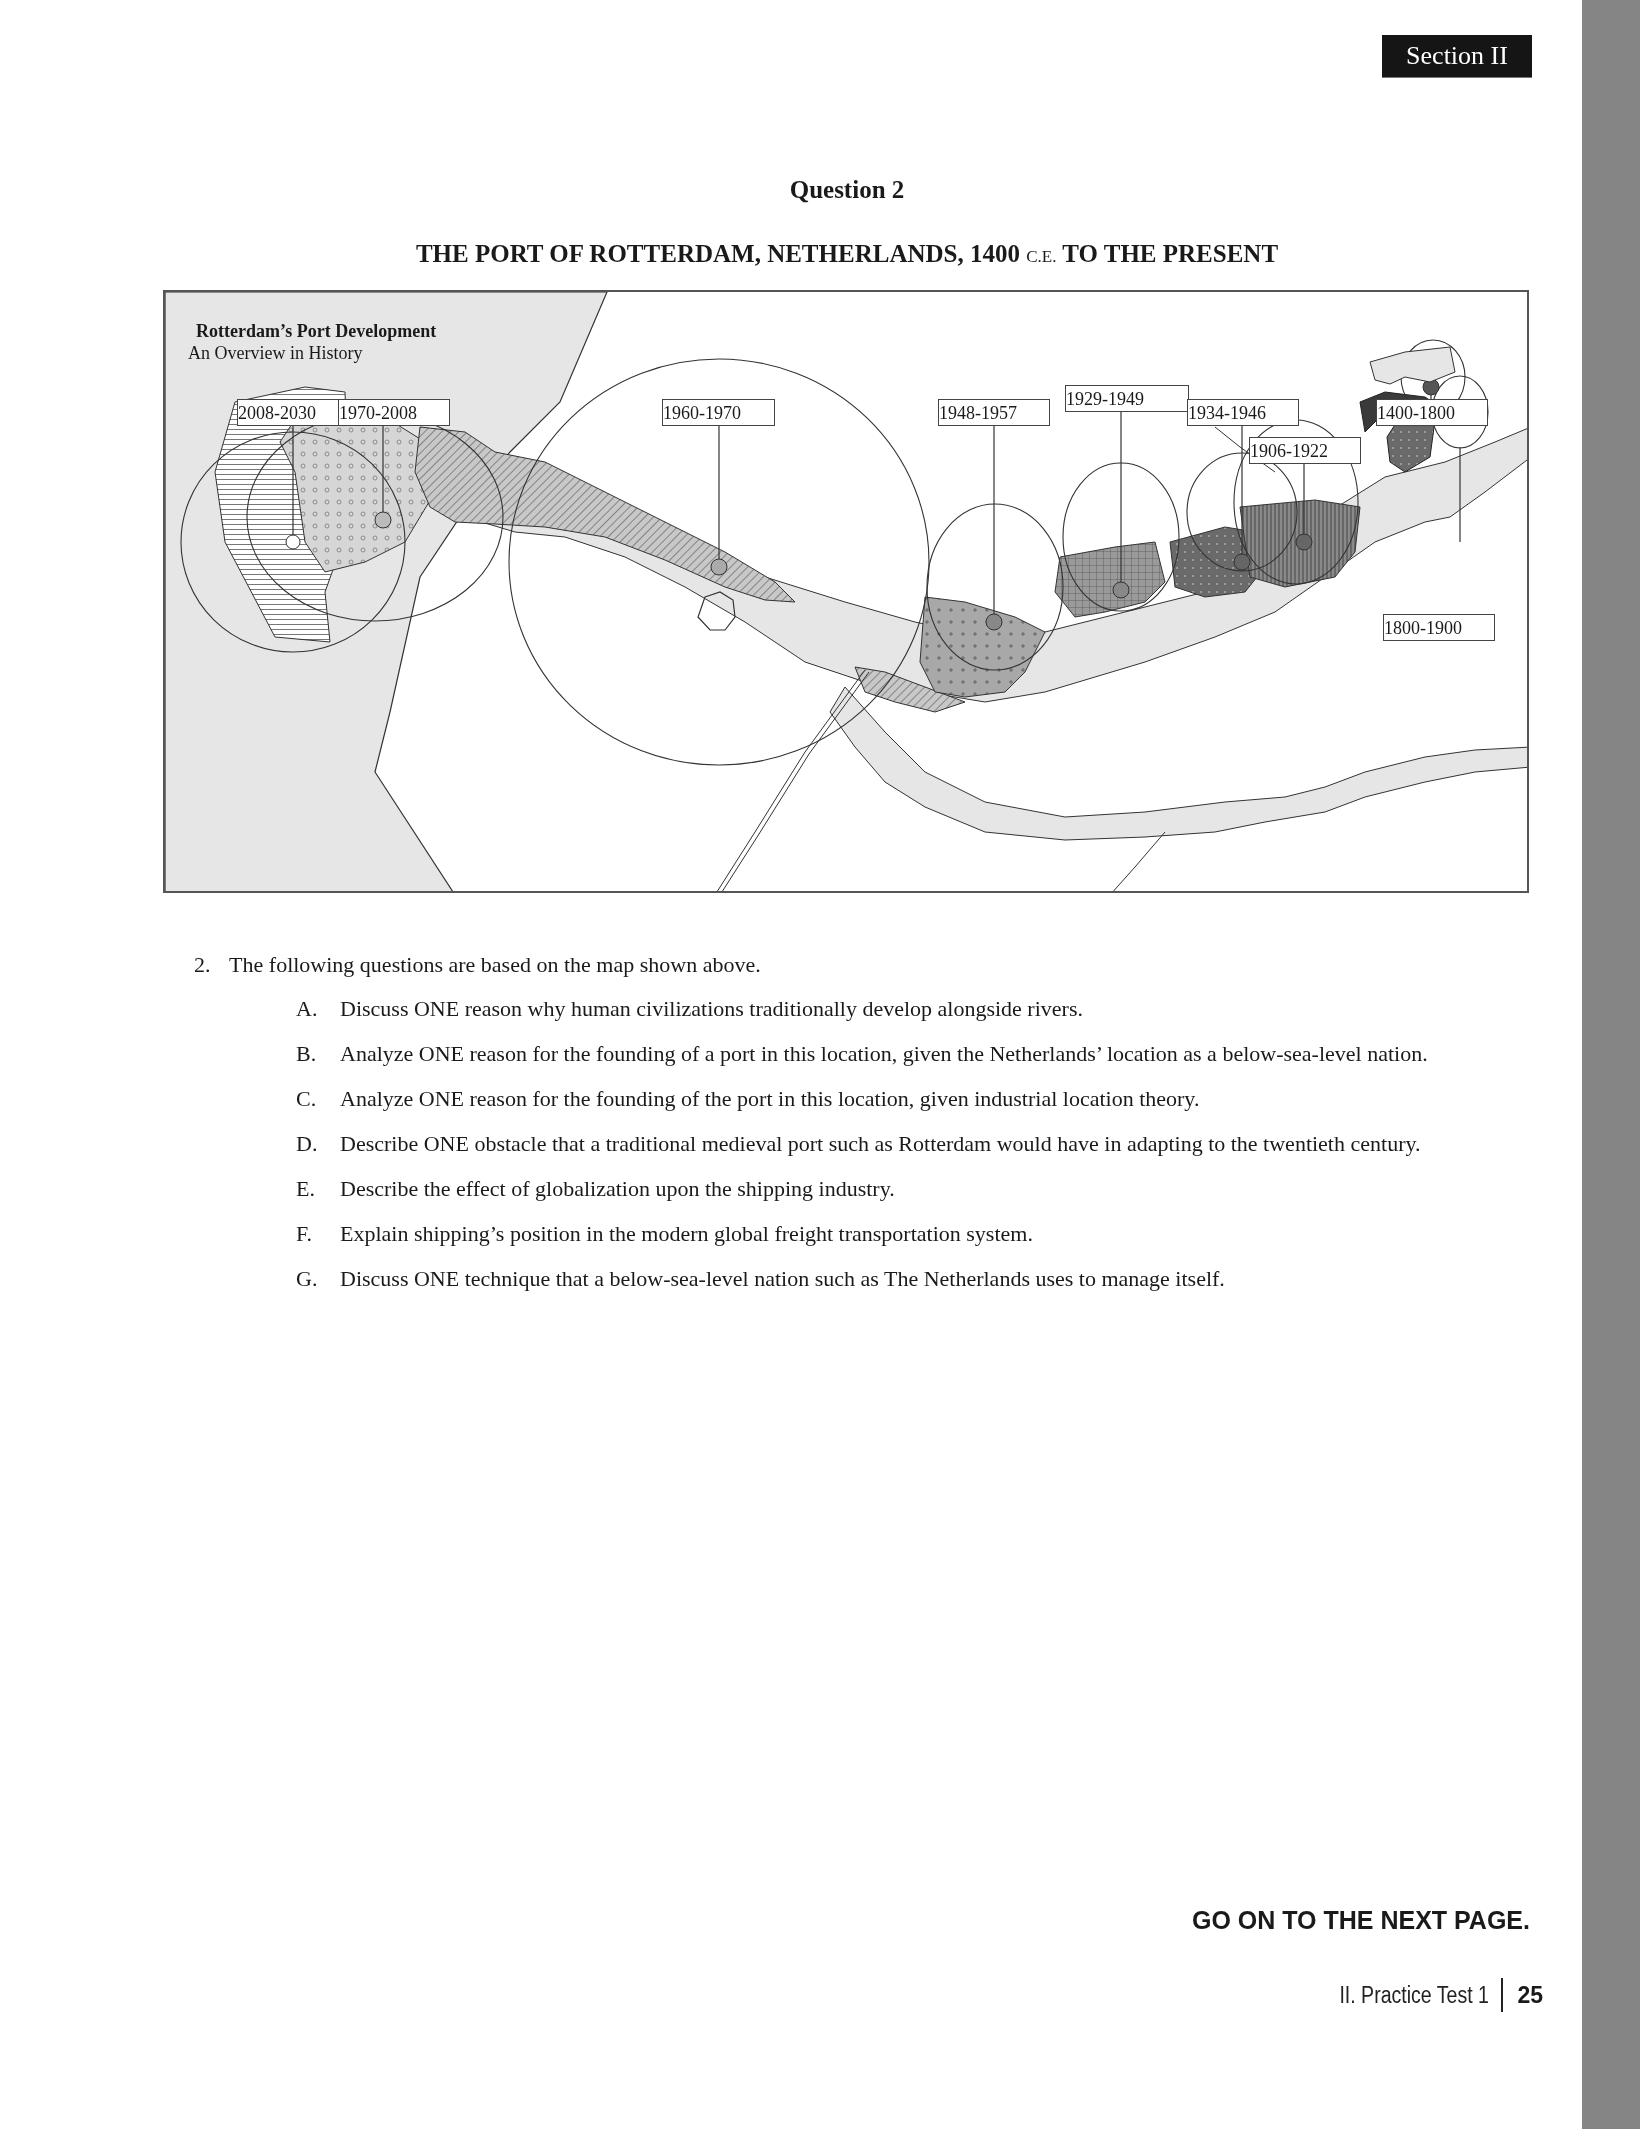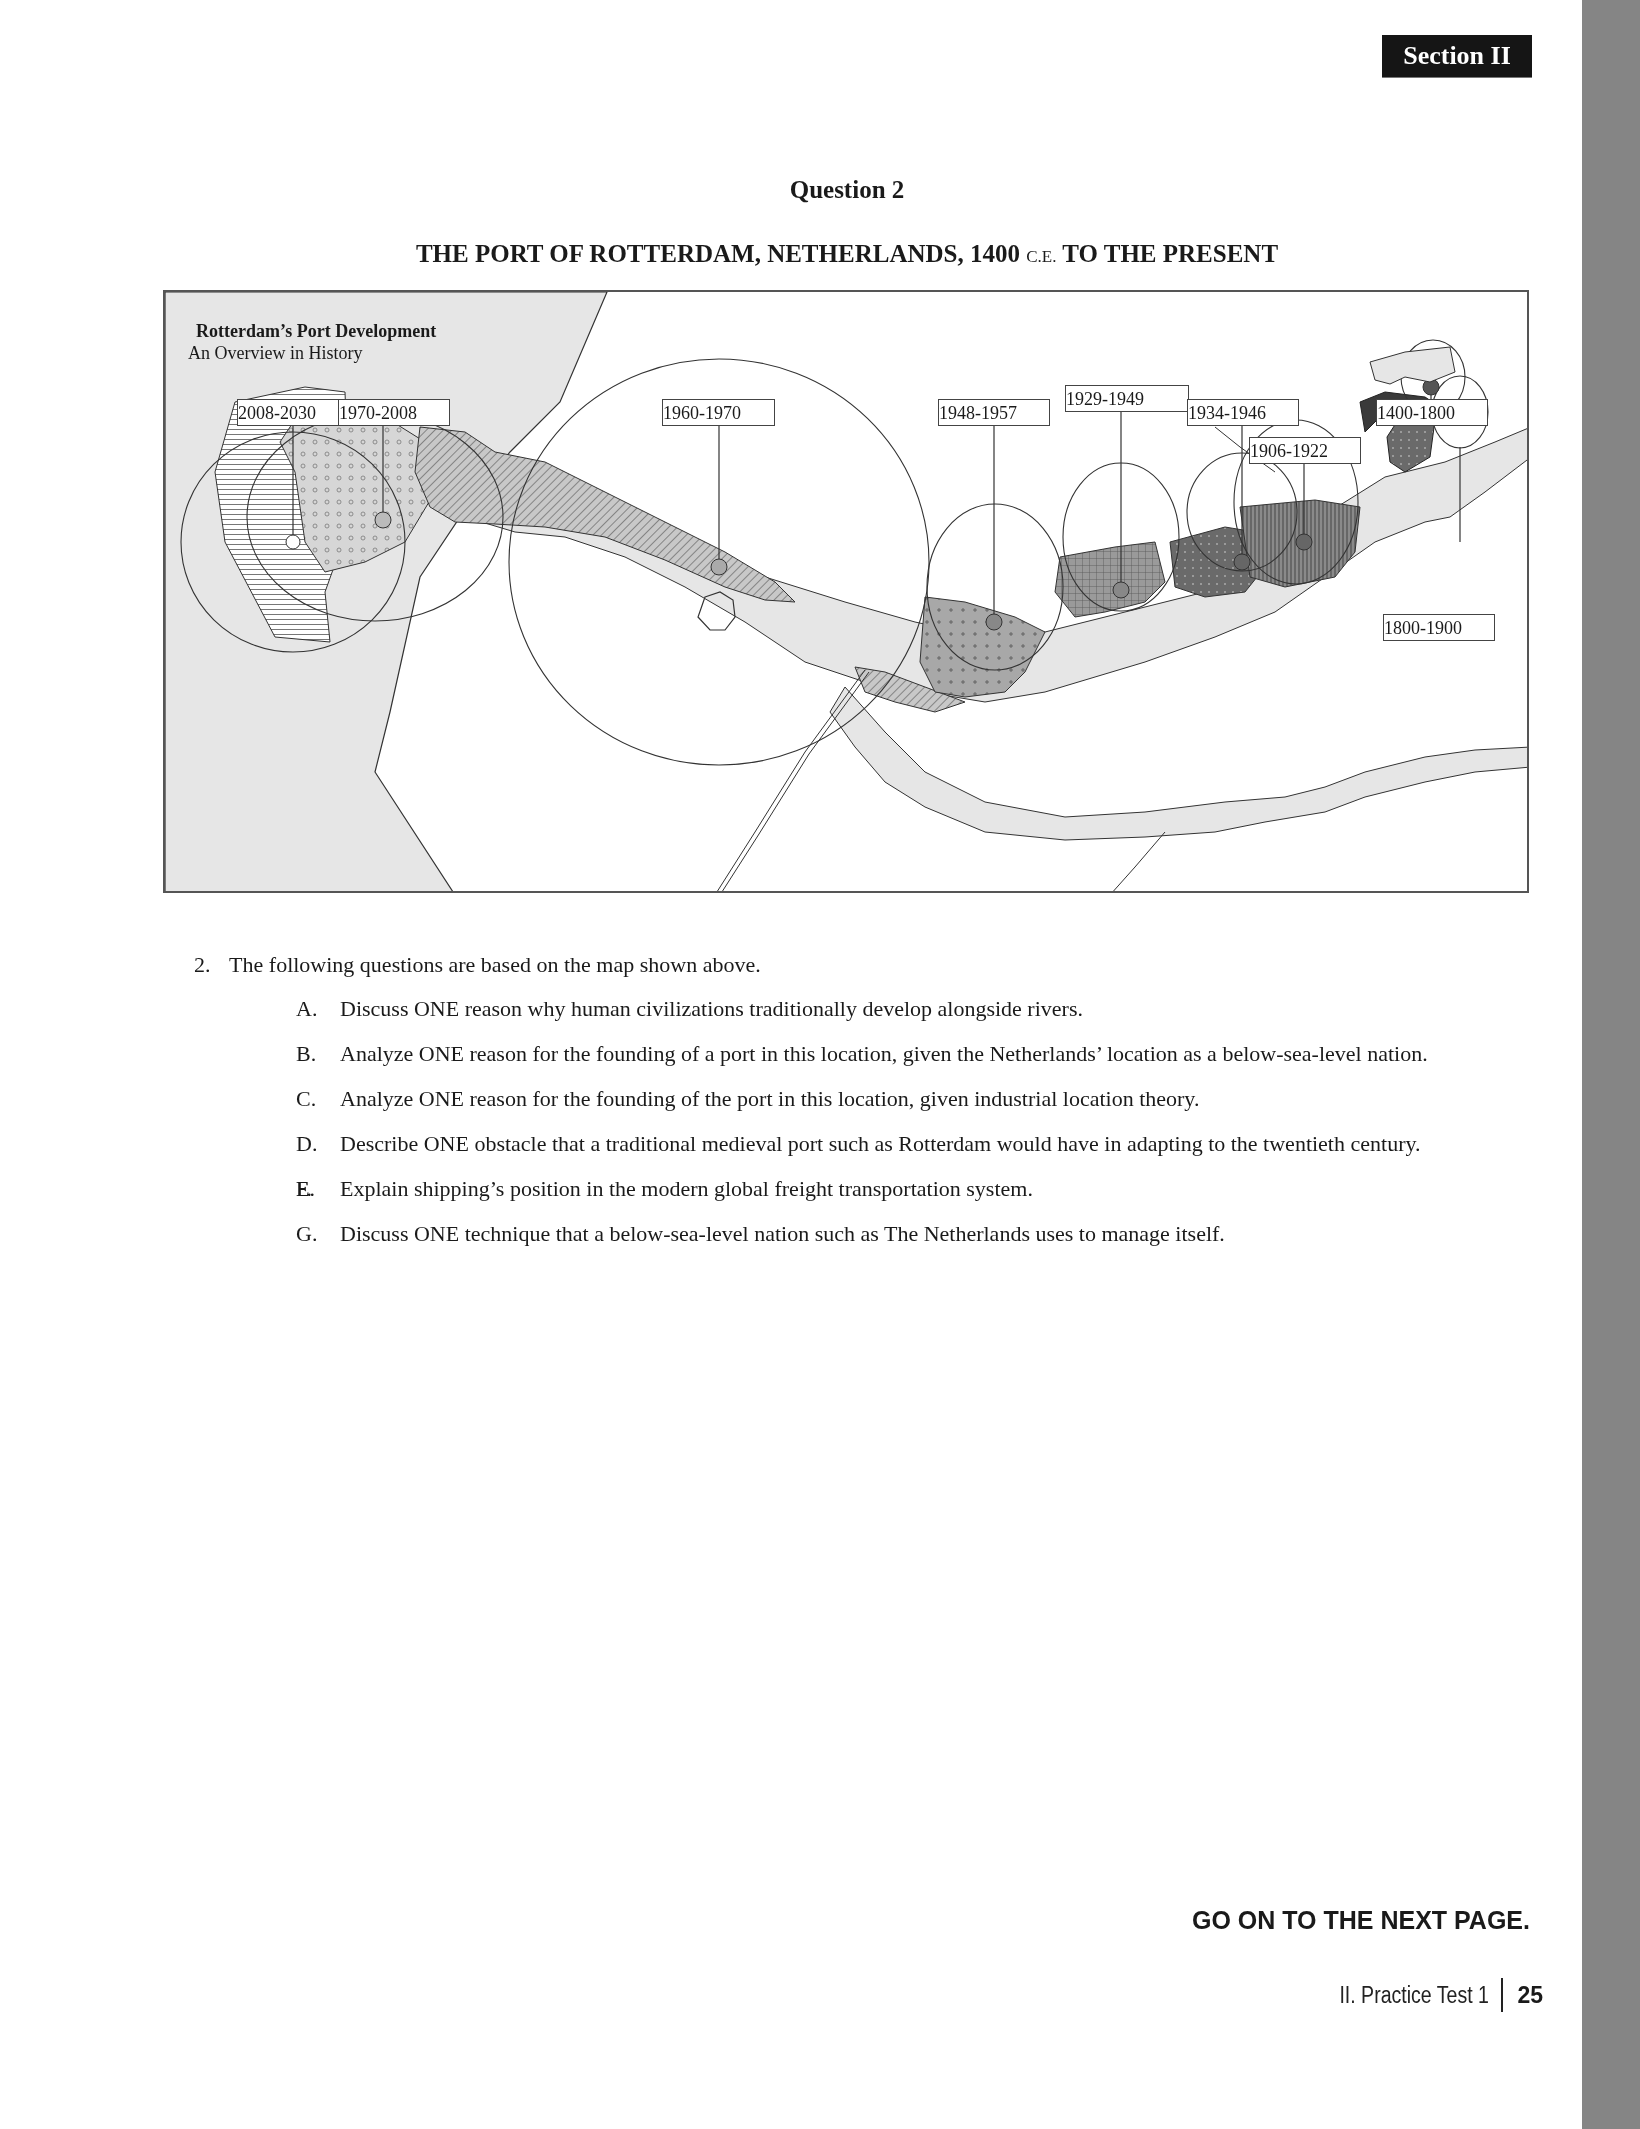--- a/index.html
+++ b/index.html
@@ -1,20 +1,20 @@
 <!DOCTYPE html>
 <html><head>
 <meta charset="utf-8">
 <style>
   html, body { margin:0; padding:0; }
   body { width:1640px; height:2129px; background:#ffffff; position:relative; overflow:hidden;
          font-family:"Liberation Serif", "DejaVu Serif", serif; color:#1a1a1a; }
   .side-strip { position:absolute; left:1582px; top:0; width:58px; height:2129px; background:#858585; }
   .section-tab { position:absolute; left:1382px; top:35px; width:150px; height:42px; background:#151515;
-                 color:#fff; font-weight:bold; font-size:26px; display:flex; align-items:center; justify-content:center;
+                 color:#fff; font-weight:normal; font-size:26px; display:flex; align-items:center; justify-content:center;
                  border-bottom:1px solid #777; }
   .q-title { position:absolute; left:0; width:1694px; top:176px; text-align:center; font-weight:bold; font-size:25px; }
   .map-title { position:absolute; left:0; width:1694px; top:240px; text-align:center; font-weight:bold; font-size:25px; letter-spacing:0px; }
   .map-title .sc { font-size:17px; font-weight:normal; }
   .map-box { position:absolute; left:163px; top:290px; width:1366px; height:603px; border:2px solid #555; box-sizing:border-box; background:#fff; overflow:hidden; }
   .map-box svg { position:absolute; left:0; top:0; }
   .map-heading { position:absolute; left:23px; top:28px; font-size:18px; line-height:22px; }
   .map-heading .b { font-weight:bold;margin-left:8px; }
   .tag { position:absolute; background:#fff; border:1.5px solid #444; font-size:18px; height:27px; line-height:27px; text-align:left; box-sizing:border-box; }
   .qlist { position:absolute; left:194px; top:950px; width:1350px; font-size:22px; line-height:30px; }
@@ -158,21 +158,21 @@
   <div class="tag" style="left:1211px; top:107px; width:112px;">1400-1800</div>
   <div class="tag" style="left:1218px; top:322px; width:112px;">1800-1900</div>
 </div>
 
 <div class="qlist">
   <div class="intro"><span class="num">2.</span> <span>The following questions are based on the map shown above.</span></div>
   <div class="sub"><span class="letter">A.</span><span>Discuss ONE reason why human civilizations traditionally develop alongside rivers.</span></div>
   <div class="sub"><span class="letter">B.</span><span>Analyze ONE reason for the founding of a port in this location, given the Netherlands’ location as a below-sea-level nation.</span></div>
   <div class="sub"><span class="letter">C.</span><span>Analyze ONE reason for the founding of the port in this location, given industrial location theory.</span></div>
   <div class="sub"><span class="letter">D.</span><span>Describe ONE obstacle that a traditional medieval port such as Rotterdam would have in adapting to the twentieth century.</span></div>
-  <div class="sub"><span class="letter">E.</span></div>
+  <div class="sub"><span class="letter">E.</span><span>Describe the effect of globalization upon the shipping industry.</span></div>
   <div class="sub"><span class="letter">F.</span><span>Explain shipping’s position in the modern global freight transportation system.</span></div>
   <div class="sub"><span class="letter">G.</span><span>Discuss ONE technique that a below-sea-level nation such as The Netherlands uses to manage itself.</span></div>
 </div>
 
 <div class="go-next">GO ON TO THE NEXT PAGE.</div>
 
 <div class="footer">
   <span class="sec">II.  Practice Test 1</span>
   <span class="divider"></span>
   <span class="pg">25</span>

